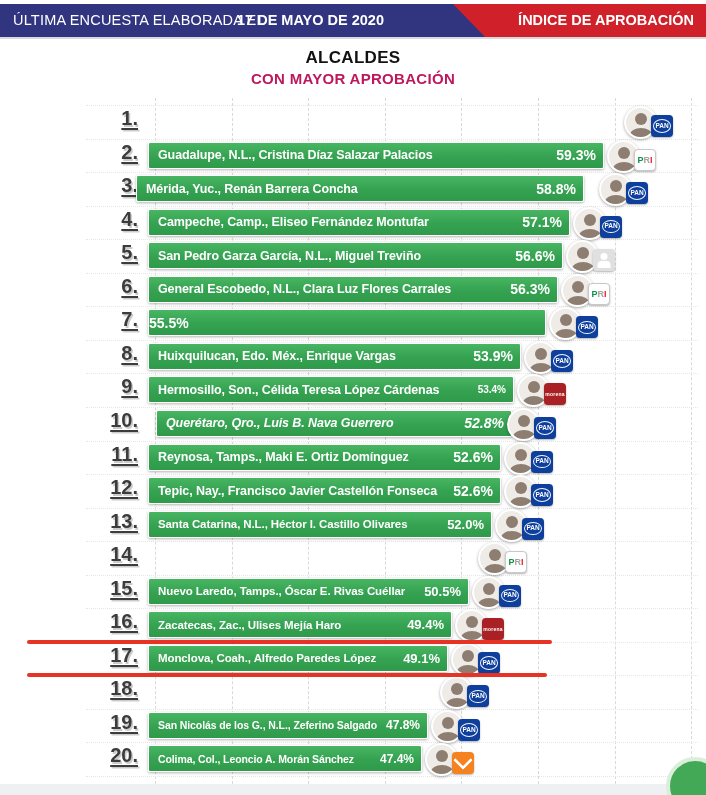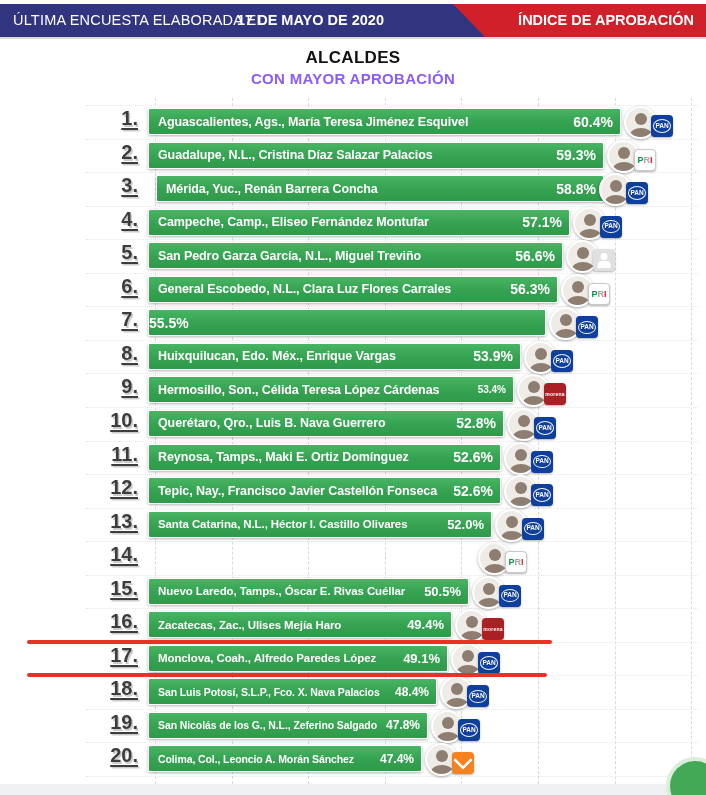--- a/index.html
+++ b/index.html
@@ -13,21 +13,21 @@
   #header-shadow{position:absolute;left:0;top:37px;width:706px;height:2px;background:#d9dadd;}
   .hdr-txt{position:absolute;top:0;height:33px;line-height:33px;color:#ffffff;font-size:14.5px;white-space:nowrap;}
   #hdr-left{left:13px;font-weight:400;letter-spacing:.2px;}
   #hdr-date{left:237px;font-weight:700;}
   #hdr-right{right:12px;font-weight:700;z-index:2;}
 
   
   #title1{position:absolute;left:0;top:48px;width:706px;text-align:center;
           font-size:17px;font-weight:700;color:#121212;letter-spacing:.3px;}
   #title2{position:absolute;left:0;top:70px;width:706px;text-align:center;
-          font-size:15px;font-weight:700;color:#8b5cf6;letter-spacing:.3px;}
+          font-size:15px;font-weight:700;color:#be185d;letter-spacing:.3px;}
 
   
   .vgrid{position:absolute;top:98px;height:686px;width:0;border-left:1px dashed #d9d9d9;}
   .hgrid{position:absolute;left:86px;width:612px;height:0;border-top:1px dotted #e7e7e7;}
 
   
   .row{position:absolute;left:0;width:706px;height:34px;}
   .rank{position:absolute;left:64px;top:1px;width:74px;text-align:right;
         font-size:20px;font-weight:700;color:#3c3c3c;
         text-decoration:underline;text-underline-offset:3px;
@@ -117,24 +117,20 @@
       <div class="hgrid" style="top: 541px;"></div>
       <div class="hgrid" style="top: 575px;"></div>
       <div class="hgrid" style="top: 608px;"></div>
       <div class="hgrid" style="top: 642px;"></div>
       <div class="hgrid" style="top: 675px;"></div>
       <div class="hgrid" style="top: 709px;"></div>
       <div class="hgrid" style="top: 742px;"></div>
       <div class="hgrid" style="top: 776px;"></div>
       <div class="row" style="top: 106px;">
         <span class="rank">1.</span>
-        <div class="bar" style="left: 148px; width: 473px; font-size: 12.5px;">
-          <span class="blabel">Aguascalientes, Ags., María Teresa Jiménez Esquivel</span>
-          <span class="bvalue" style="font-size: 14px;">60.4%</span>
-        </div>
         <div class="avatar" style="left: 624px;">
           <div class="head"></div>
           <div class="torso"></div>
         </div>
         <div class="logo logo-pan" style="left: 651px;">
           <span class="oval">PAN</span>
         </div>
       </div>
       <div class="row" style="top: 139.55px;">
         <span class="rank">2.</span>
@@ -147,21 +143,21 @@
           <div class="torso"></div>
         </div>
         <div class="logo logo-pri" style="left: 634px;">
           <span class="p">P</span>
           <span class="r">R</span>
           <span class="i">I</span>
         </div>
       </div>
       <div class="row" style="top: 173.1px;">
         <span class="rank">3.</span>
-        <div class="bar" style="left: 156px; width: 448px; font-size: 12.5px;">
+        <div class="bar" style="left: 136px; width: 448px; font-size: 12.5px;">
           <span class="blabel">Mérida, Yuc., Renán Barrera Concha</span>
           <span class="bvalue" style="font-size: 14px;">58.8%</span>
         </div>
         <div class="avatar" style="left: 599px;">
           <div class="head"></div>
           <div class="torso"></div>
         </div>
         <div class="logo logo-pan" style="left: 626px;">
           <span class="oval">PAN</span>
         </div>
@@ -247,21 +243,21 @@
         <div class="avatar" style="left: 517px;">
           <div class="head"></div>
           <div class="torso"></div>
         </div>
         <div class="logo logo-morena" style="left: 544px;">
           <span class="m">morena</span>
         </div>
       </div>
       <div class="row" style="top: 407.95px;">
         <span class="rank">10.</span>
-        <div class="bar" style="left: 148px; width: 356px; font-size: 12.5px;">
+        <div class="bar" style="left: 156px; width: 356px; font-size: 12.5px; font-style: italic;">
           <span class="blabel">Querétaro, Qro., Luis B. Nava Guerrero</span>
           <span class="bvalue" style="font-size: 14px;">52.8%</span>
         </div>
         <div class="avatar" style="left: 507px;">
           <div class="head"></div>
           <div class="torso"></div>
         </div>
         <div class="logo logo-pan" style="left: 534px;">
           <span class="oval">PAN</span>
         </div>
@@ -357,24 +353,20 @@
         <div class="avatar" style="left: 451px;">
           <div class="head"></div>
           <div class="torso"></div>
         </div>
         <div class="logo logo-pan" style="left: 478px;">
           <span class="oval">PAN</span>
         </div>
       </div>
       <div class="row" style="top: 676.35px;">
         <span class="rank">18.</span>
-        <div class="bar" style="left: 148px; width: 289px; font-size: 10.5px;">
-          <span class="blabel">San Luis Potosí, S.L.P., Fco. X. Nava Palacios</span>
-          <span class="bvalue" style="font-size: 12px;">48.4%</span>
-        </div>
         <div class="avatar" style="left: 440px;">
           <div class="head"></div>
           <div class="torso"></div>
         </div>
         <div class="logo logo-pan" style="left: 467px;">
           <span class="oval">PAN</span>
         </div>
       </div>
       <div class="row" style="top: 709.9px;">
         <span class="rank">19.</span>

